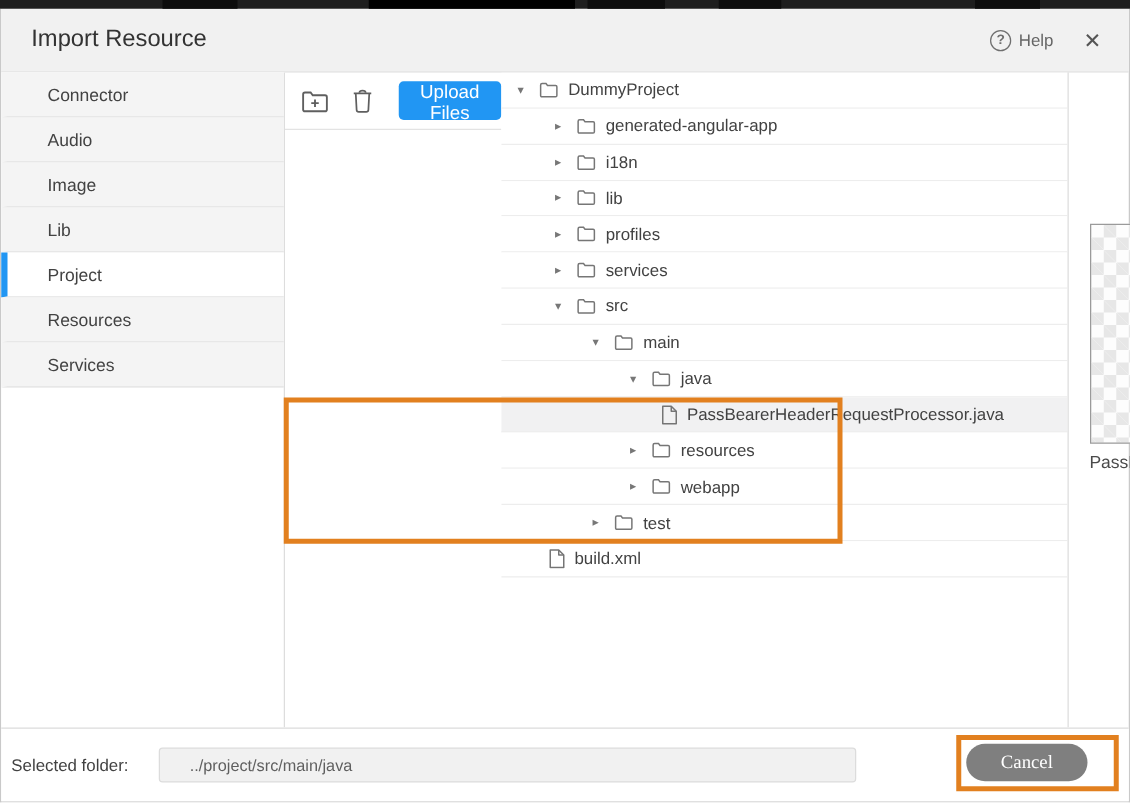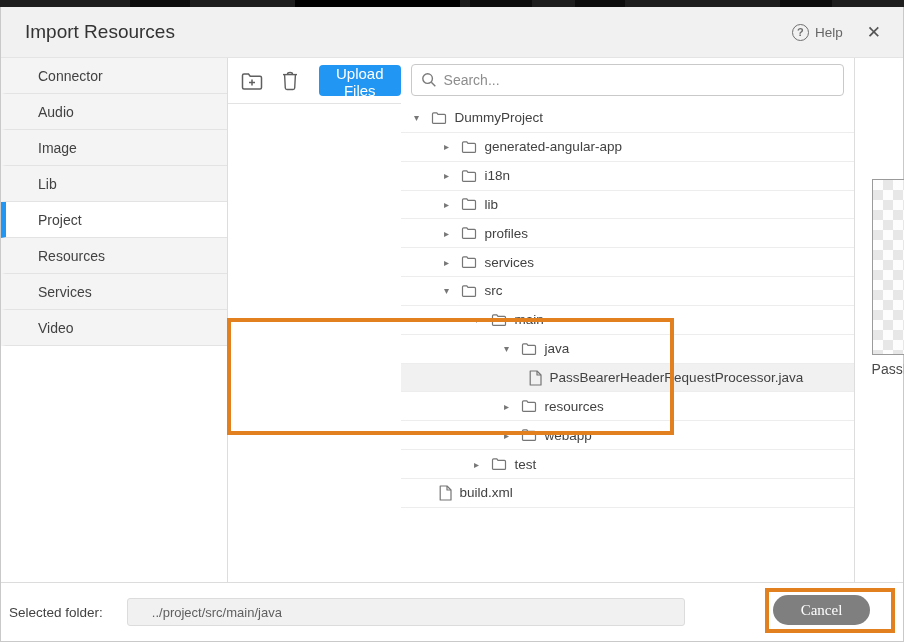--- a/index.html
+++ b/index.html
@@ -131,21 +131,21 @@
     <div class="blk" style="left:130px;width:60px;"></div>
     <div class="blk" style="left:295px;width:165px;background:#000;"></div>
     <div class="blk" style="left:470px;width:62px;"></div>
     <div class="blk" style="left:575px;width:50px;"></div>
     <div class="blk" style="left:780px;width:52px;"></div>
   </div>
 
   <div class="dialog">
 
     <div class="dlg-header">
-      <div class="dlg-title">Import Resources</div>
+      <div class="dlg-title">Import Resource</div>
       <div class="header-right">
         <div class="help-wrap">
           <span class="help-circle">?</span>
           <span class="help-text">Help</span>
         </div>
         <span class="close-x">✕</span>
       </div>
     </div>
 
     <div class="dlg-body">
@@ -164,23 +164,20 @@
     <span class="sb-label">Lib</span>
   </div>
           <div class="sb-item selected">
     <span class="sb-label">Project</span>
   </div>
           <div class="sb-item">
     <span class="sb-label">Resources</span>
   </div>
           <div class="sb-item">
     <span class="sb-label">Services</span>
-  </div>
-          <div class="sb-item">
-    <span class="sb-label">Video</span>
   </div>
         </div>
 
       <div class="content">
 
         <div class="toolbar">
           <button class="icon-btn">
             <span>
               <svg width="24" height="20" viewBox="0 0 24 20">
                 <path d="M2.5 16.5 V4.5 Q2.5 3 4 3 H8.5 L10.2 5.2 H20 Q21.5 5.2 21.5 6.7 V16.5 Q21.5 18 20 18 H4 Q2.5 18 2.5 16.5 Z" fill="none" stroke="#5f5f5f" stroke-width="1.5"></path>
@@ -196,29 +193,20 @@
                 <path d="M3.6 3.8 L4.3 17 Q4.4 18.5 6 18.5 H12 Q13.6 18.5 13.7 17 L14.4 3.8" fill="none" stroke="#5f5f5f" stroke-width="1.4"></path>
               </svg>
             </span>
           </button>
           <button class="btn-upload">Upload Files</button>
         </div>
 
         <div class="content-lower">
 
           <div class="tree-col">
-            <div class="search-wrap">
-              <span class="search-icon">
-                <svg width="16" height="16" viewBox="0 0 16 16">
-                  <circle cx="6.6" cy="6.6" r="4.8" fill="none" stroke="#7a7a7a" stroke-width="1.4"></circle>
-                  <line x1="10.3" y1="10.3" x2="14.3" y2="14.3" stroke="#7a7a7a" stroke-width="1.4"></line>
-                </svg>
-              </span>
-              <input class="search-input" type="text" placeholder="Search..." style="">
-            </div>
             <div class="file-tree">
                 <div class="tree-row" style="padding-left: 8px;">
     <span class="caret">▾</span>
     <span class="node-icon">
                     <svg width="16" height="14" viewBox="0 0 16 14">
     <path d="M1.5 11.4 V3 Q1.5 1.8 2.7 1.8 H5.8 L7 3.4 H13.5 Q14.5 3.4 14.5 4.4 V11.4 Q14.5 12.4 13.5 12.4 H2.5 Q1.5 12.4 1.5 11.4 Z" fill="none" stroke="#767676" stroke-width="1.2"></path>
   </svg>
                   </span>
     <span class="node-label">DummyProject</span>
   </div>

